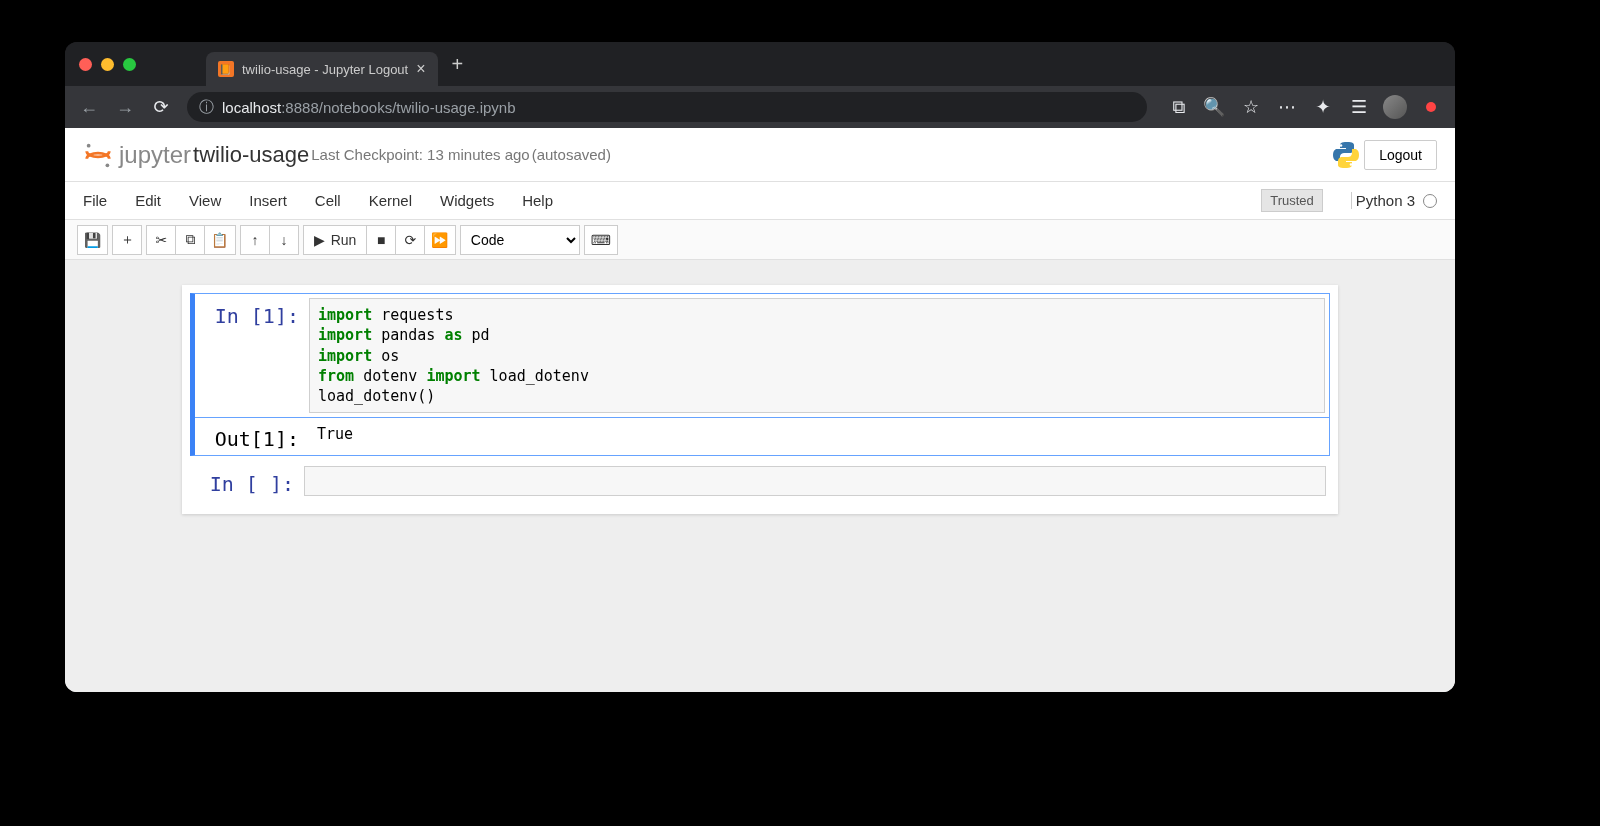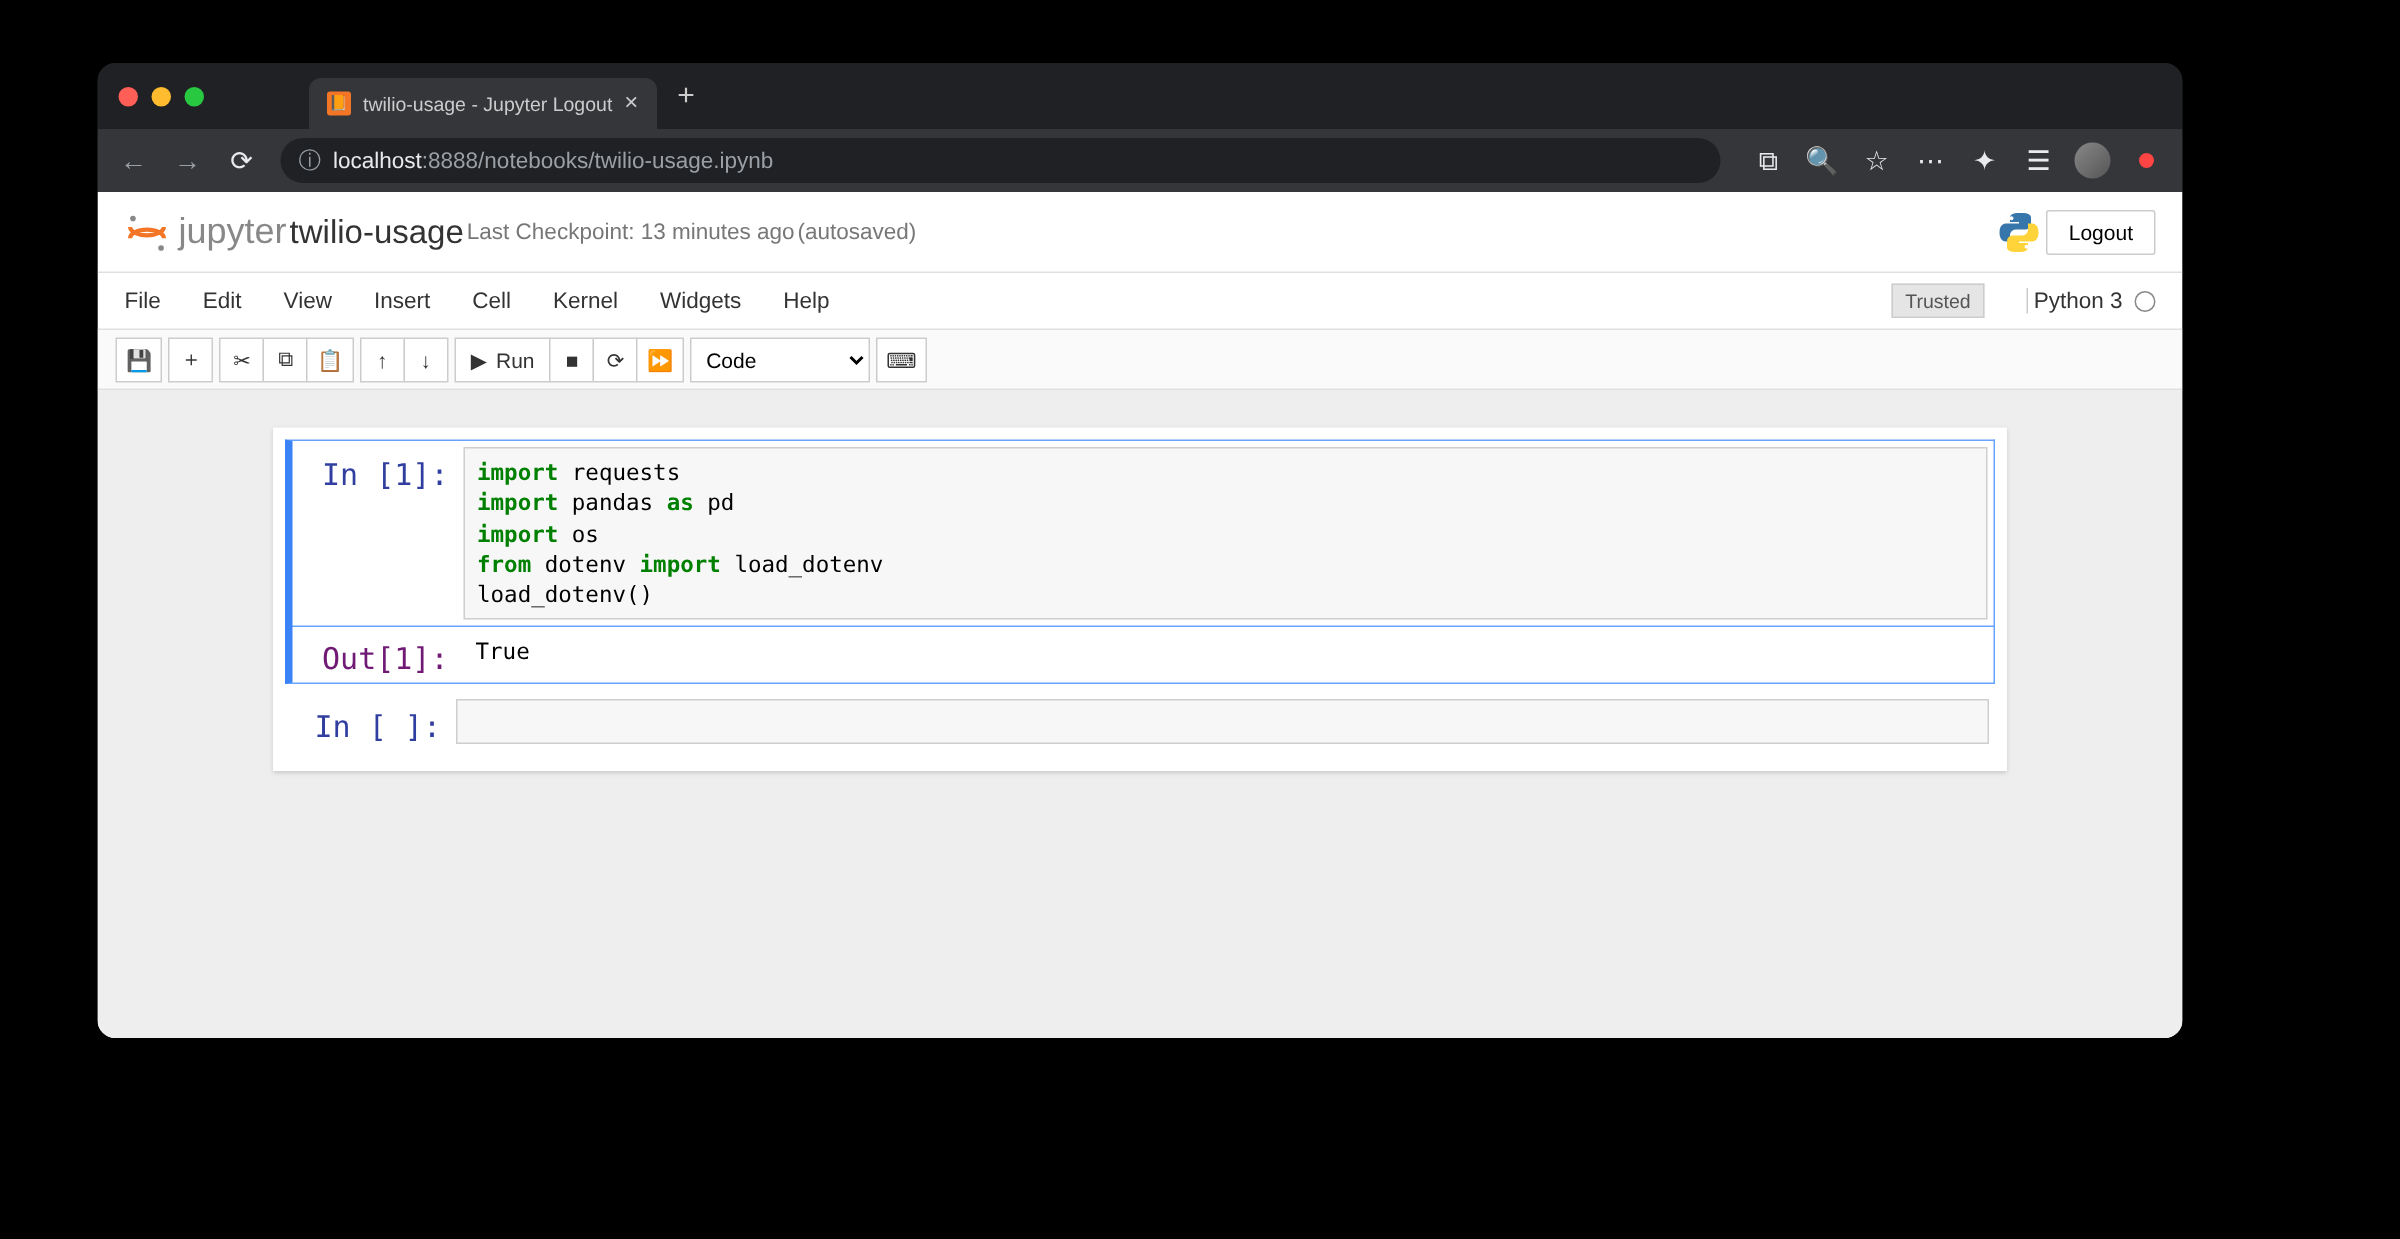--- a/index.html
+++ b/index.html
@@ -132,21 +132,21 @@
     padding:8px;
   }
   .cell{display:flex;padding:4px;margin-bottom:6px;}
   .cell.selected{border:1px solid #66a3ff;border-left:5px solid #3b82f6;}
   .prompt{
     width:110px;flex-shrink:0;text-align:right;
     font-family:"Menlo","Monaco",monospace;font-size:20px;
     padding:6px 10px 0 0;
   }
   .prompt.in{color:#303F9F;}
-  .prompt.out{color:#701a75;}
+  .prompt.out{color:#000000;}
   .input-area{
     flex:1;border:1px solid #cfcfcf;background:#f7f7f7;
     padding:6px 8px;font-family:"Menlo","Monaco",monospace;font-size:15px;
     line-height:1.35;white-space:pre;
   }
   .output-area{
     flex:1;padding:4px 8px;font-family:"Menlo","Monaco",monospace;font-size:15px;
   }
   .kw{color:#008000;font-weight:bold;}
   .empty-input{min-height:20px;}

